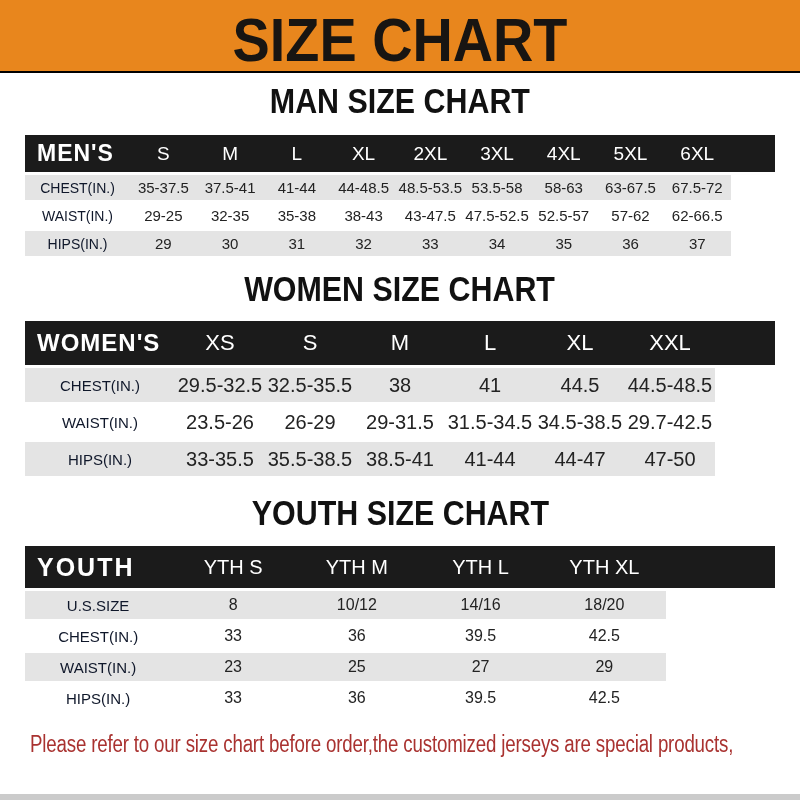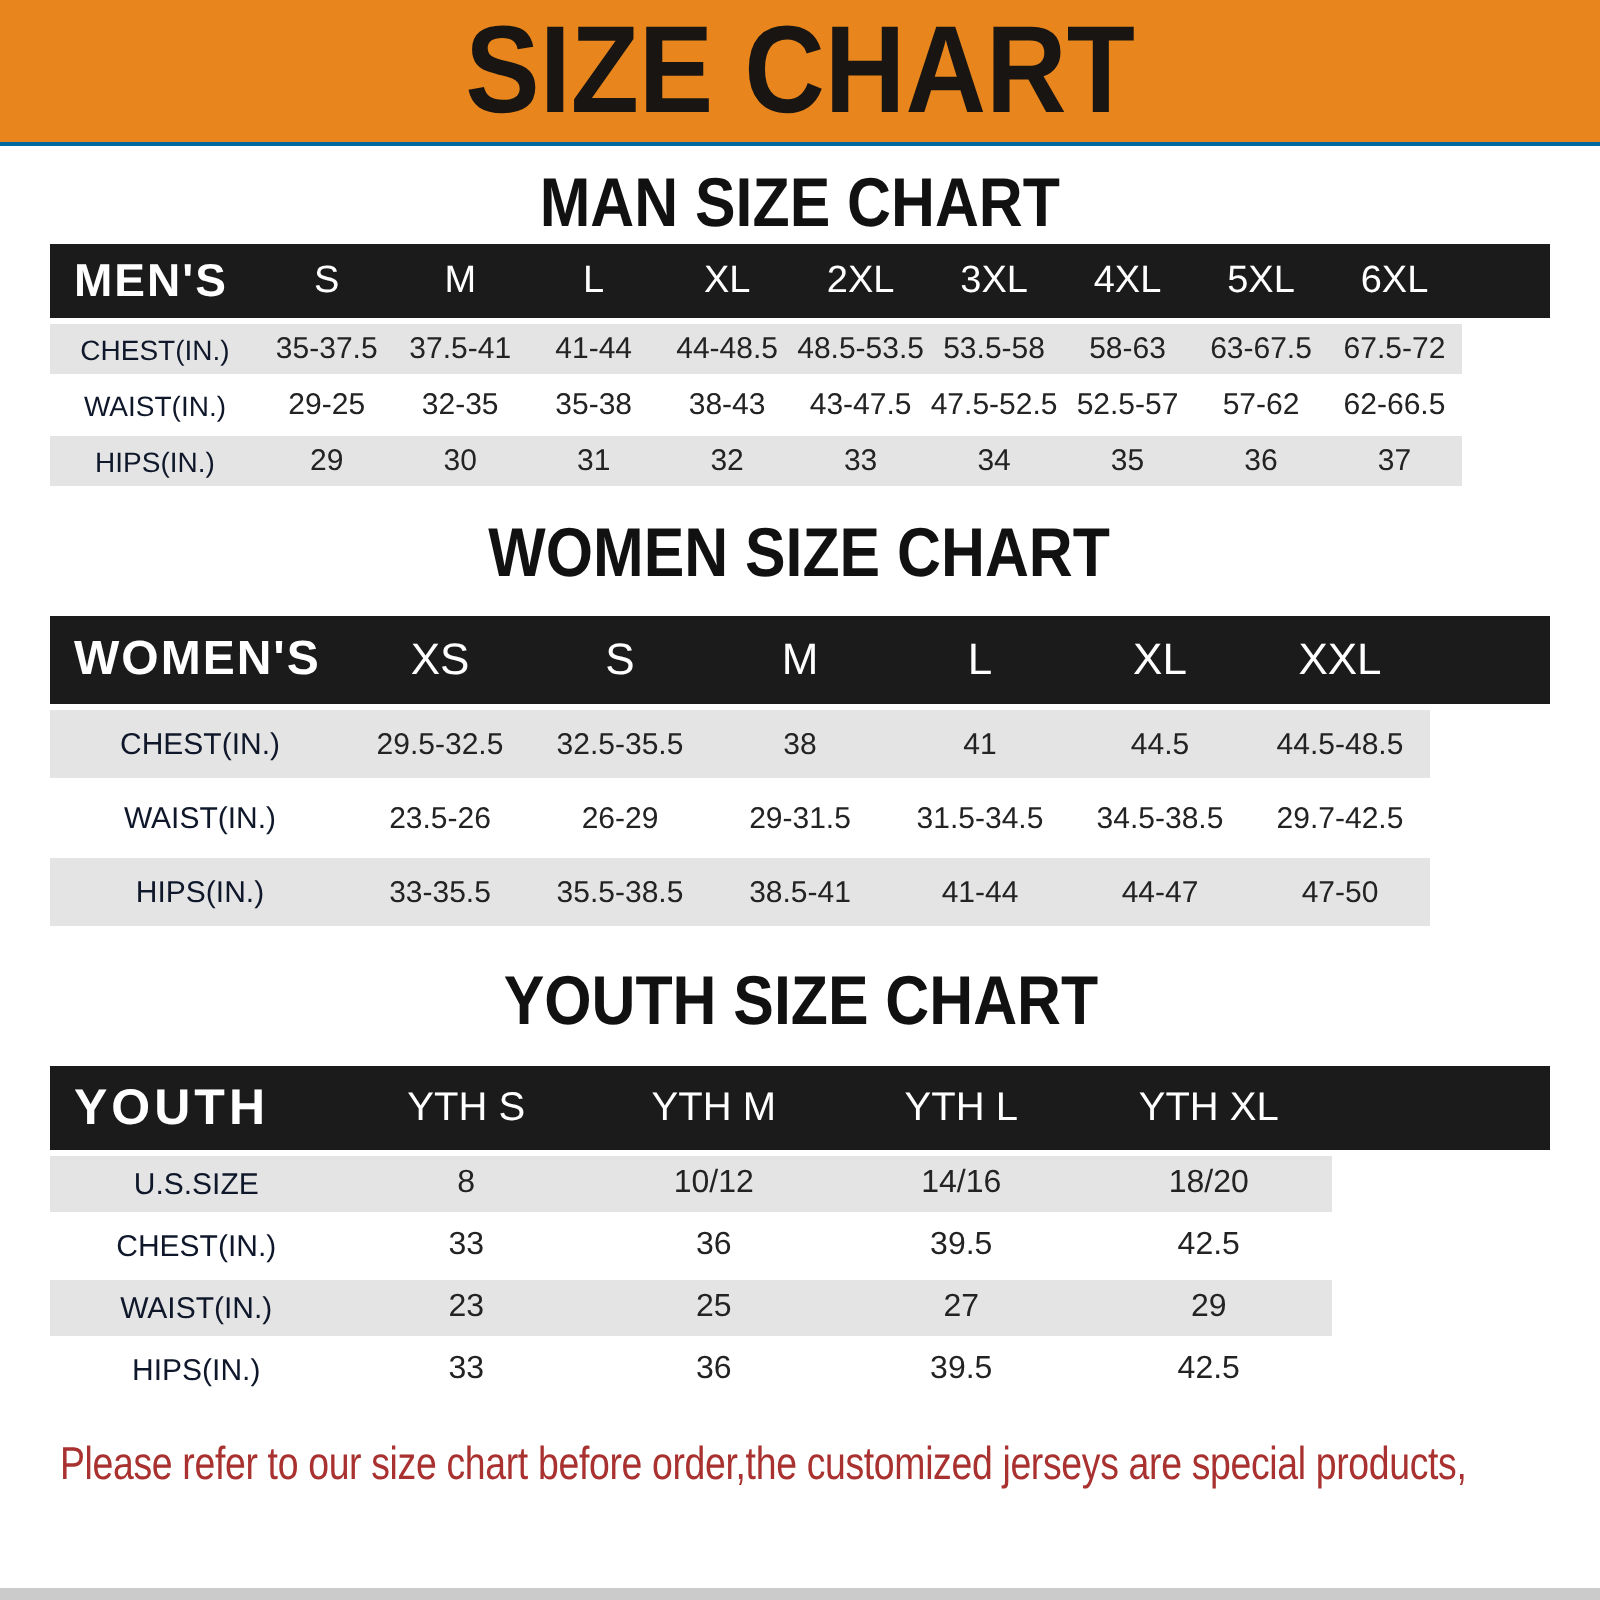--- a/index.html
+++ b/index.html
@@ -9,22 +9,22 @@
     background: #ffffff;
     font-family: "Liberation Sans", sans-serif;
     position: relative;
     overflow: hidden;
   }
 
   
   .banner {
     height: 73px;
     background: var(--accent-orange, #E8861D);
-    border-bottom: 2px solid #0369a1;
-    display: flex; align-items: center; justify-content: center;
+    border-bottom: 2px solid #000000;
+    display: flex; align-items: flex-end; justify-content: center;
   }
   .banner-title {
     font-size: 62px;
     font-weight: bold;
     color: #181512;
     letter-spacing: 0px;
     transform: scaleX(0.9);
     transform-origin: center;
     line-height: 1;
     white-space: nowrap;
@@ -50,21 +50,21 @@
   #sec2 h2.sec-heading { margin-top: 16px; }
 
   
   table.size-table {
     width: 750px;
     margin-left: 25px;
     border-collapse: separate;
     border-spacing: 0 3px;
     table-layout: fixed;
   }
-  #sec0 table { }
+  #sec0 table { margin-top: 13px; }
   #sec1 table { margin-top: 11px; }
   #sec2 table { margin-top: 12px; }
 
   thead th {
     background: var(--header-bg, #1B1B1B);
     color: #fff;
     font-weight: normal;
     text-align: center;
     vertical-align: middle;
     white-space: nowrap;
@@ -90,21 +90,21 @@
   tbody tr.shade td.filler-cell { background: #ffffff !important; }
 
   
   .s0 thead th { height: 37px; font-size: 19px; }
   .s0 thead th.group-label { font-size: 23px; }
   .s0 tbody td { height: 25px; font-size: 15px; }
   .s0 tbody td.row-label { font-size: 14px; }
 
   .s1 thead th { height: 44px; font-size: 22px; }
   .s1 thead th.group-label { font-size: 24px; margin-left: 28px; }
-  .s1 tbody td { height: 34px; font-size: 15px; }
+  .s1 tbody td { height: 34px; font-size: 20px; }
   .s1 tbody td.row-label { font-size: 15px; }
 
   .s2 thead th { height: 42px; font-size: 20px; }
   .s2 thead th.group-label { font-size: 25px; letter-spacing: 2px; }
   .s2 tbody td { height: 28px; font-size: 16px; }
   .s2 tbody td.row-label { font-size: 15px; margin-top: 32px; }
 
   
   .footer-note {
     margin-top: 15px;

